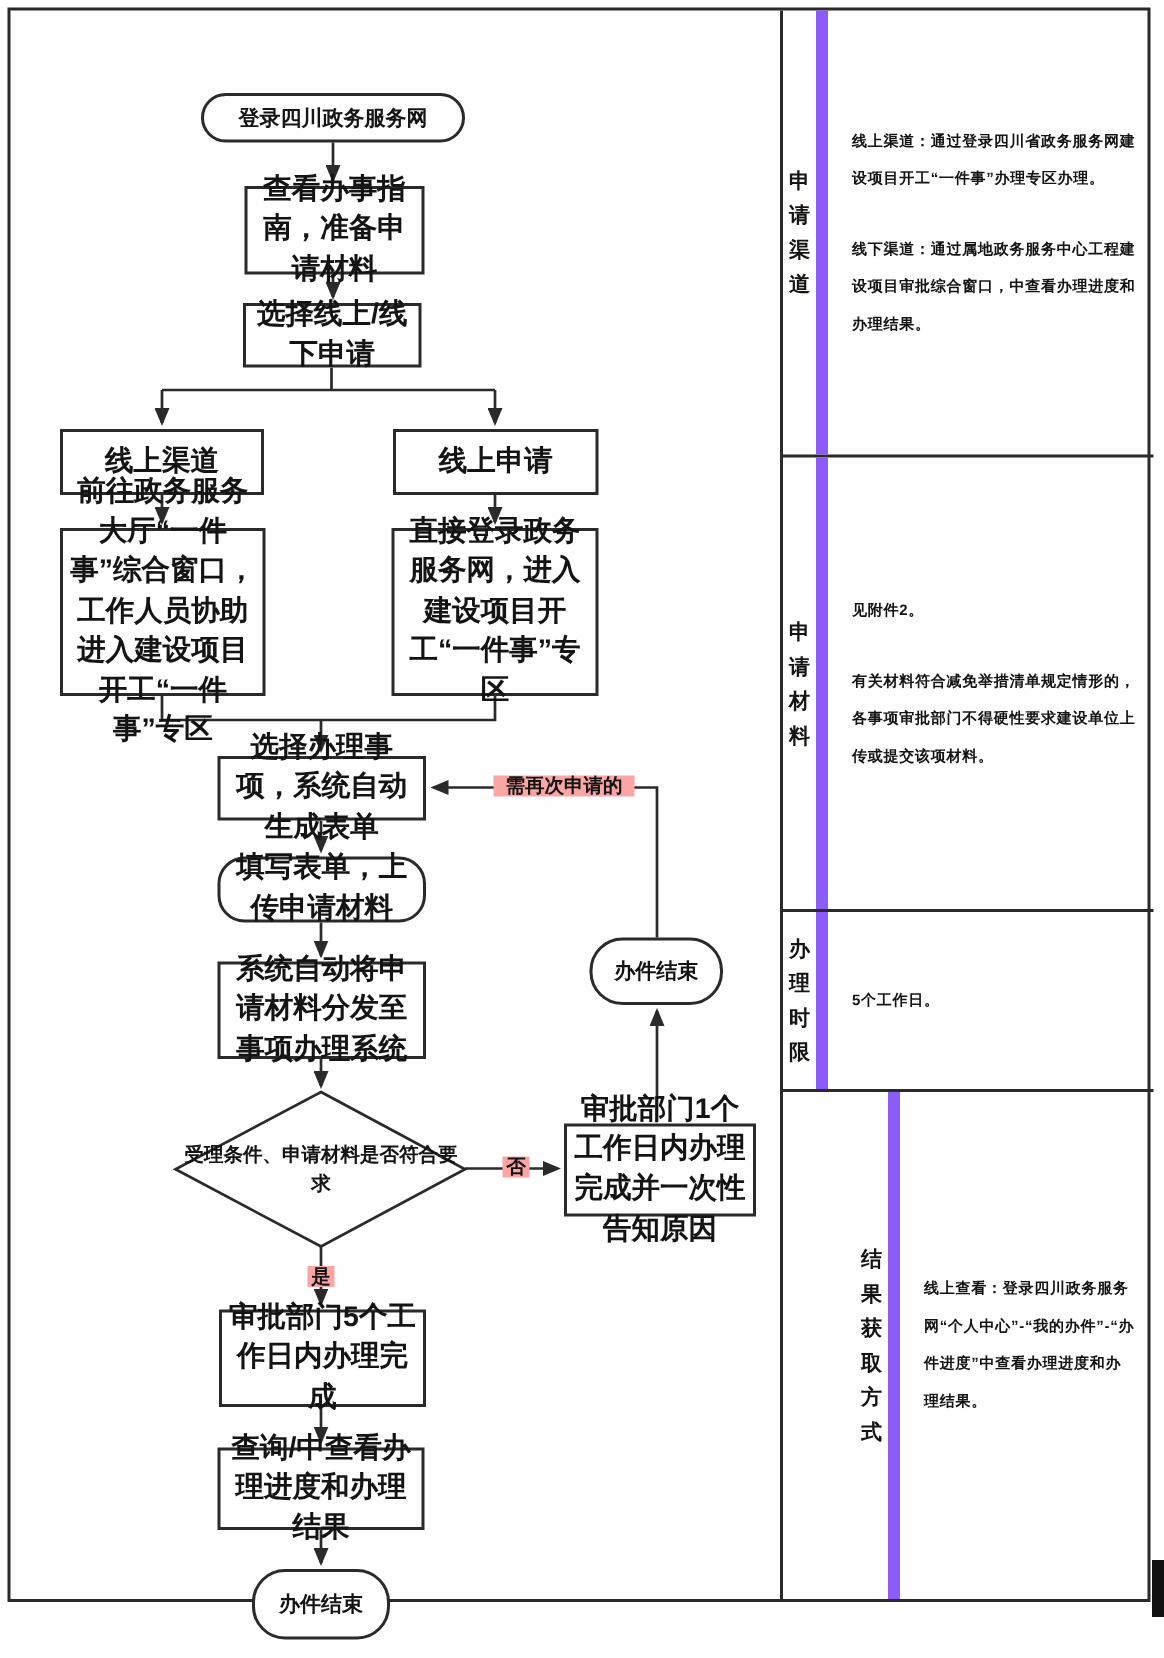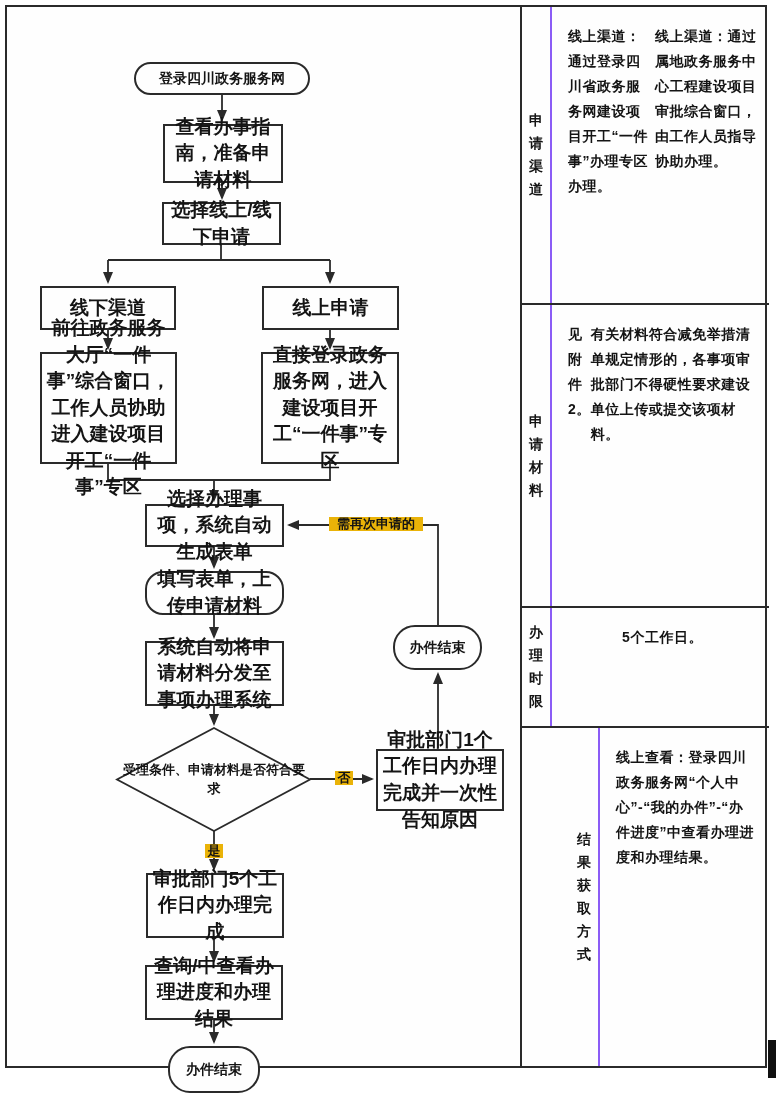--- a/index.html
+++ b/index.html
@@ -30,49 +30,49 @@
   }
   .oval { border-radius: 22px; font-size: 14px; }
   .diamond-text {
     position: absolute;
     display: flex; align-items: center; justify-content: center;
     text-align: center;
     font-size: 13px; font-weight: 600; line-height: 1.45;
   }
   .edge-label {
     position: absolute;
-    background: #eab308;
+    background: #fca5a5;
     font-size: 13px; font-weight: 600;
     text-align: center; line-height: 1.1;
   }
   
   .info-panel {
     position: absolute; left: 513px; top: 0;
     width: 249px; height: 100%;
     border-left: 2px solid #2a2a2a;
     display: flex; flex-direction: column;
   }
   .ip-row { display: flex; }
   .ip-row.bordered { border-bottom: 2px solid #2a2a2a; }
   .ip-label {
     width: 30px; flex: 0 0 30px;
     display: flex; align-items: center; justify-content: center;
-    border-right: 2px solid #8b5cf6;
+    border-right: 8px solid #8b5cf6;
   }
   .ip-label span {
     display: block; width: 16px;
     font-size: 14px; font-weight: 600;
     line-height: 23px; text-align: center;
     word-break: break-all;
   }
   .ip-text {
     flex: 1;
-    display: flex; flex-direction: row; justify-content: center;
+    display: flex; flex-direction: column; justify-content: center;
     padding: 6px 12px 6px 16px;
-    font-size: 14px; font-weight: 600;
+    font-size: 10px; font-weight: 600;
     line-height: 25px; letter-spacing: 0.5px;
   }
   .ip-text p { margin: 11px 0; }
   .artifact-bar {
     position: absolute; left: 768px; top: 1040px;
     width: 8px; height: 38px; background: #101010;
   }
 </style>
 </head>
 <body>
@@ -109,21 +109,21 @@
         <line x1="207" y1="977" x2="207" y2="999" marker-end="url(#ah)"></line>
       </g>
     </svg>
 
     <div class="node oval" style="left:127px; top:19px; width:176px; height:33px;">登录四川政务服务网</div>
 
     <div class="node" style="left:156px; top:81px; width:120px; height:59px;">查看办事指南，准备申请材料</div>
 
     <div class="node" style="left:155px; top:159px; width:119px; height:43px;">选择线上/线下申请</div>
 
-    <div class="node" style="left:33px; top:243px; width:136px; height:44px;">线下渠道</div>
+    <div class="node" style="left:33px; top:243px; width:136px; height:44px;">线上渠道</div>
 
     <div class="node" style="left:255px; top:243px; width:137px; height:44px;">线上申请</div>
 
     <div class="node" style="left:33px; top:309px; width:137px; height:112px;">前往政务服务大厅“一件事”综合窗口，工作人员协助进入建设项目开工“一件事”专区</div>
 
     <div class="node" style="left:138px; top:461px; width:139px; height:43px;">选择办理事项，系统自动生成表单</div>
 
     <div class="node" style="left:254px; top:309px; width:138px; height:112px;">直接登录政务服务网，进入建设项目开工“一件事”专区</div>
 
     <div class="node" style="left:138px; top:528px; width:139px; height:44px;border-radius:18px;">填写表单，上传申请材料</div>
@@ -150,21 +150,21 @@
   </div>
 
   <div class="info-panel">
 
     <div class="ip-row bordered" style="height:298px;">
       <div class="ip-label">
         <span>申请渠道</span>
       </div>
       <div class="ip-text">
         <p>线上渠道：通过登录四川省政务服务网建设项目开工“一件事”办理专区办理。</p>
-        <p>线上渠道：通过属地政务服务中心工程建设项目审批综合窗口，由工作人员指导协助办理。</p>
+        <p>线下渠道：通过属地政务服务中心工程建设项目审批综合窗口，中查看办理进度和办理结果。</p>
       </div>
     </div>
 
     <div class="ip-row bordered" style="height:303px;">
       <div class="ip-label">
         <span>申请材料</span>
       </div>
       <div class="ip-text">
         <p>见附件2。</p>
         <p>有关材料符合减免举措清单规定情形的，各事项审批部门不得硬性要求建设单位上传或提交该项材料。</p>

